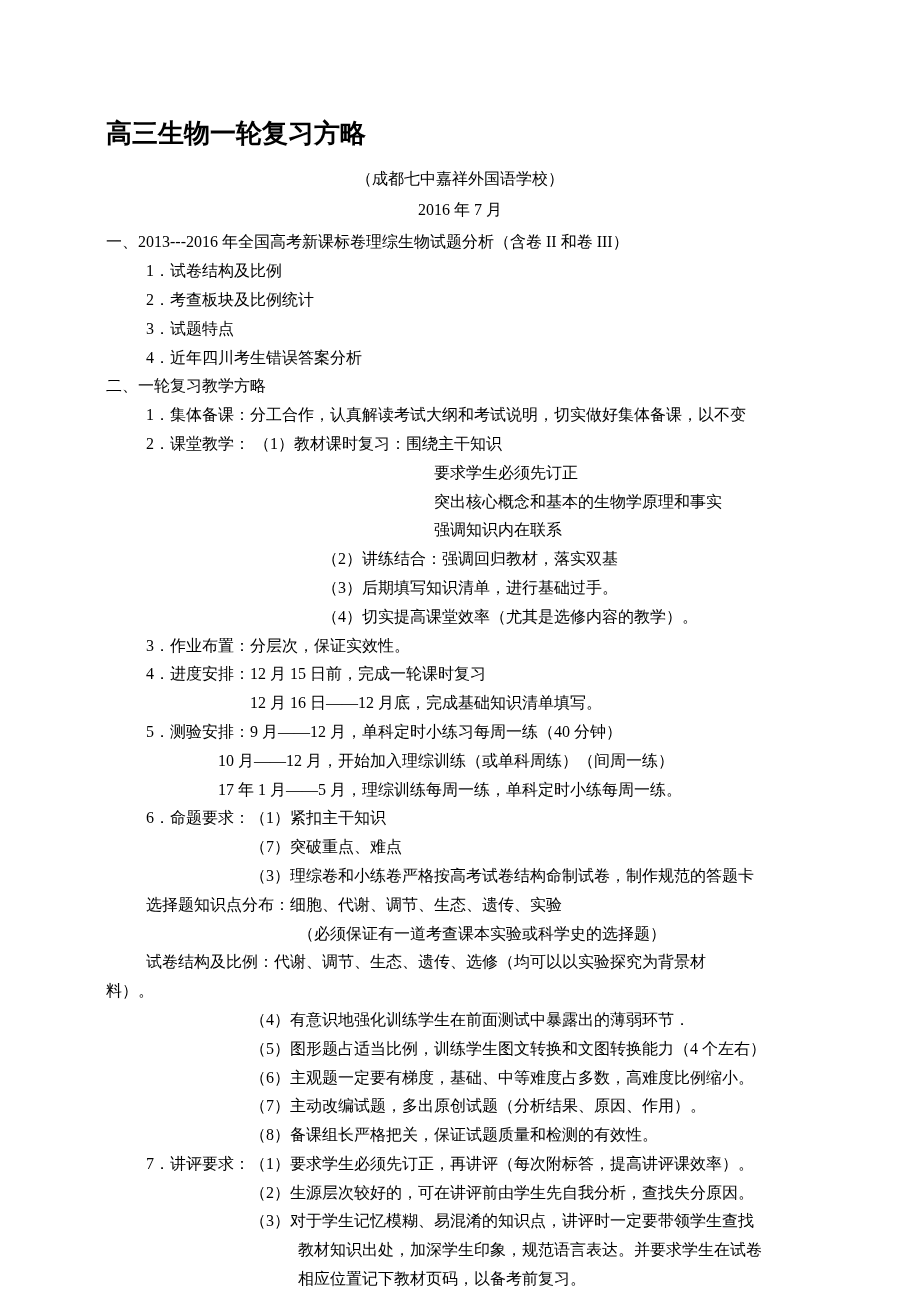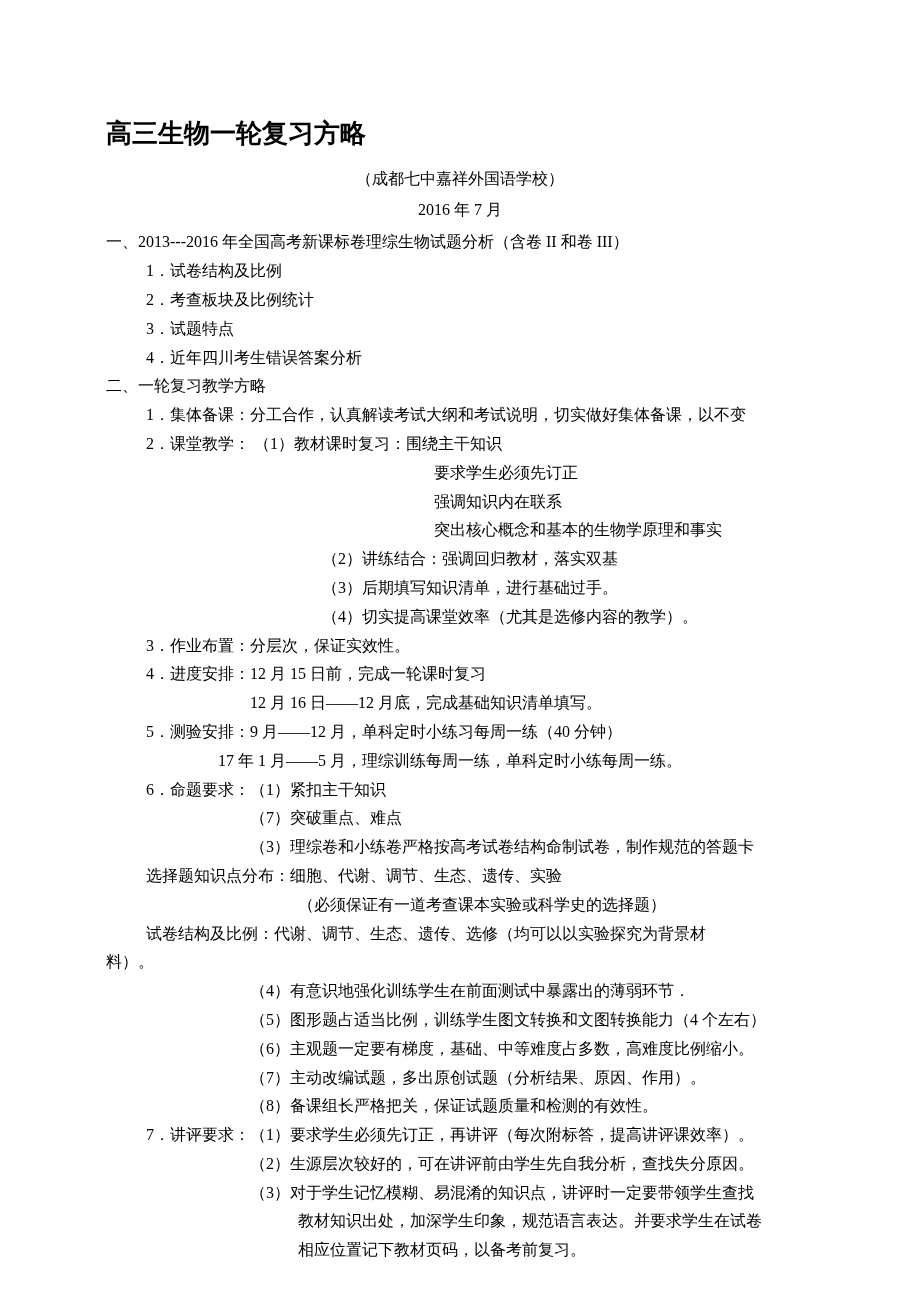--- a/index.html
+++ b/index.html
@@ -82,32 +82,33 @@
   <p class="lvl1">2．考查板块及比例统计</p>
   <p class="lvl1">3．试题特点</p>
   <p class="lvl1">4．近年四川考生错误答案分析</p>
 
   <p class="section-head">二、一轮复习教学方略</p>
 
   <p class="lvl1">1．集体备课：分工合作，认真解读考试大纲和考试说明，切实做好集体备课，以不变</p>
 
   <p class="lvl1">2．课堂教学：   （1）教材课时复习：围绕主干知识</p>
   <p class="lvl2b" style="padding-left:20.5em">要求学生必须先订正</p>
+  <p class="lvl2b" style="padding-left:20.5em">突出核心概念和基本的生物学原理和事实</p>
   <p class="lvl2b" style="padding-left:20.5em">强调知识内在联系</p>
-  <p class="lvl2b" style="padding-left:20.5em">突出核心概念和基本的生物学原理和事实</p>
   <p class="lvl2b">（2）讲练结合：强调回归教材，落实双基</p>
   <p class="lvl2b">（3）后期填写知识清单，进行基础过手。</p>
   <p class="lvl2b">（4）切实提高课堂效率（尤其是选修内容的教学）。</p>
 
   <p class="lvl1">3．作业布置：分层次，保证实效性。</p>
 
   <p class="lvl1">4．进度安排：12 月 15 日前，完成一轮课时复习</p>
   <p class="lvl3">12 月 16 日——12 月底，完成基础知识清单填写。</p>
 
   <p class="lvl1">5．测验安排：9 月——12 月，单科定时小练习每周一练（40 分钟）</p>
+  <p class="lvl2d">10 月——12 月，开始加入理综训练（或单科周练）（间周一练）</p>
   <p class="lvl2d">17 年 1 月——5 月，理综训练每周一练，单科定时小练每周一练。</p>
 
   <p class="lvl1">6．命题要求：（1）紧扣主干知识</p>
   <p class="lvl3">（7）突破重点、难点</p>
   <p class="lvl3">（3）理综卷和小练卷严格按高考试卷结构命制试卷，制作规范的答题卡</p>
   <p class="lvl1">选择题知识点分布：细胞、代谢、调节、生态、遗传、实验</p>
   <p class="lvl2e">（必须保证有一道考查课本实验或科学史的选择题）</p>
   <p class="lvl1">试卷结构及比例：代谢、调节、生态、遗传、选修（均可以以实验探究为背景材</p>
   <p class="flush">料）。</p>
   <p class="lvl3">（4）有意识地强化训练学生在前面测试中暴露出的薄弱环节．</p>

